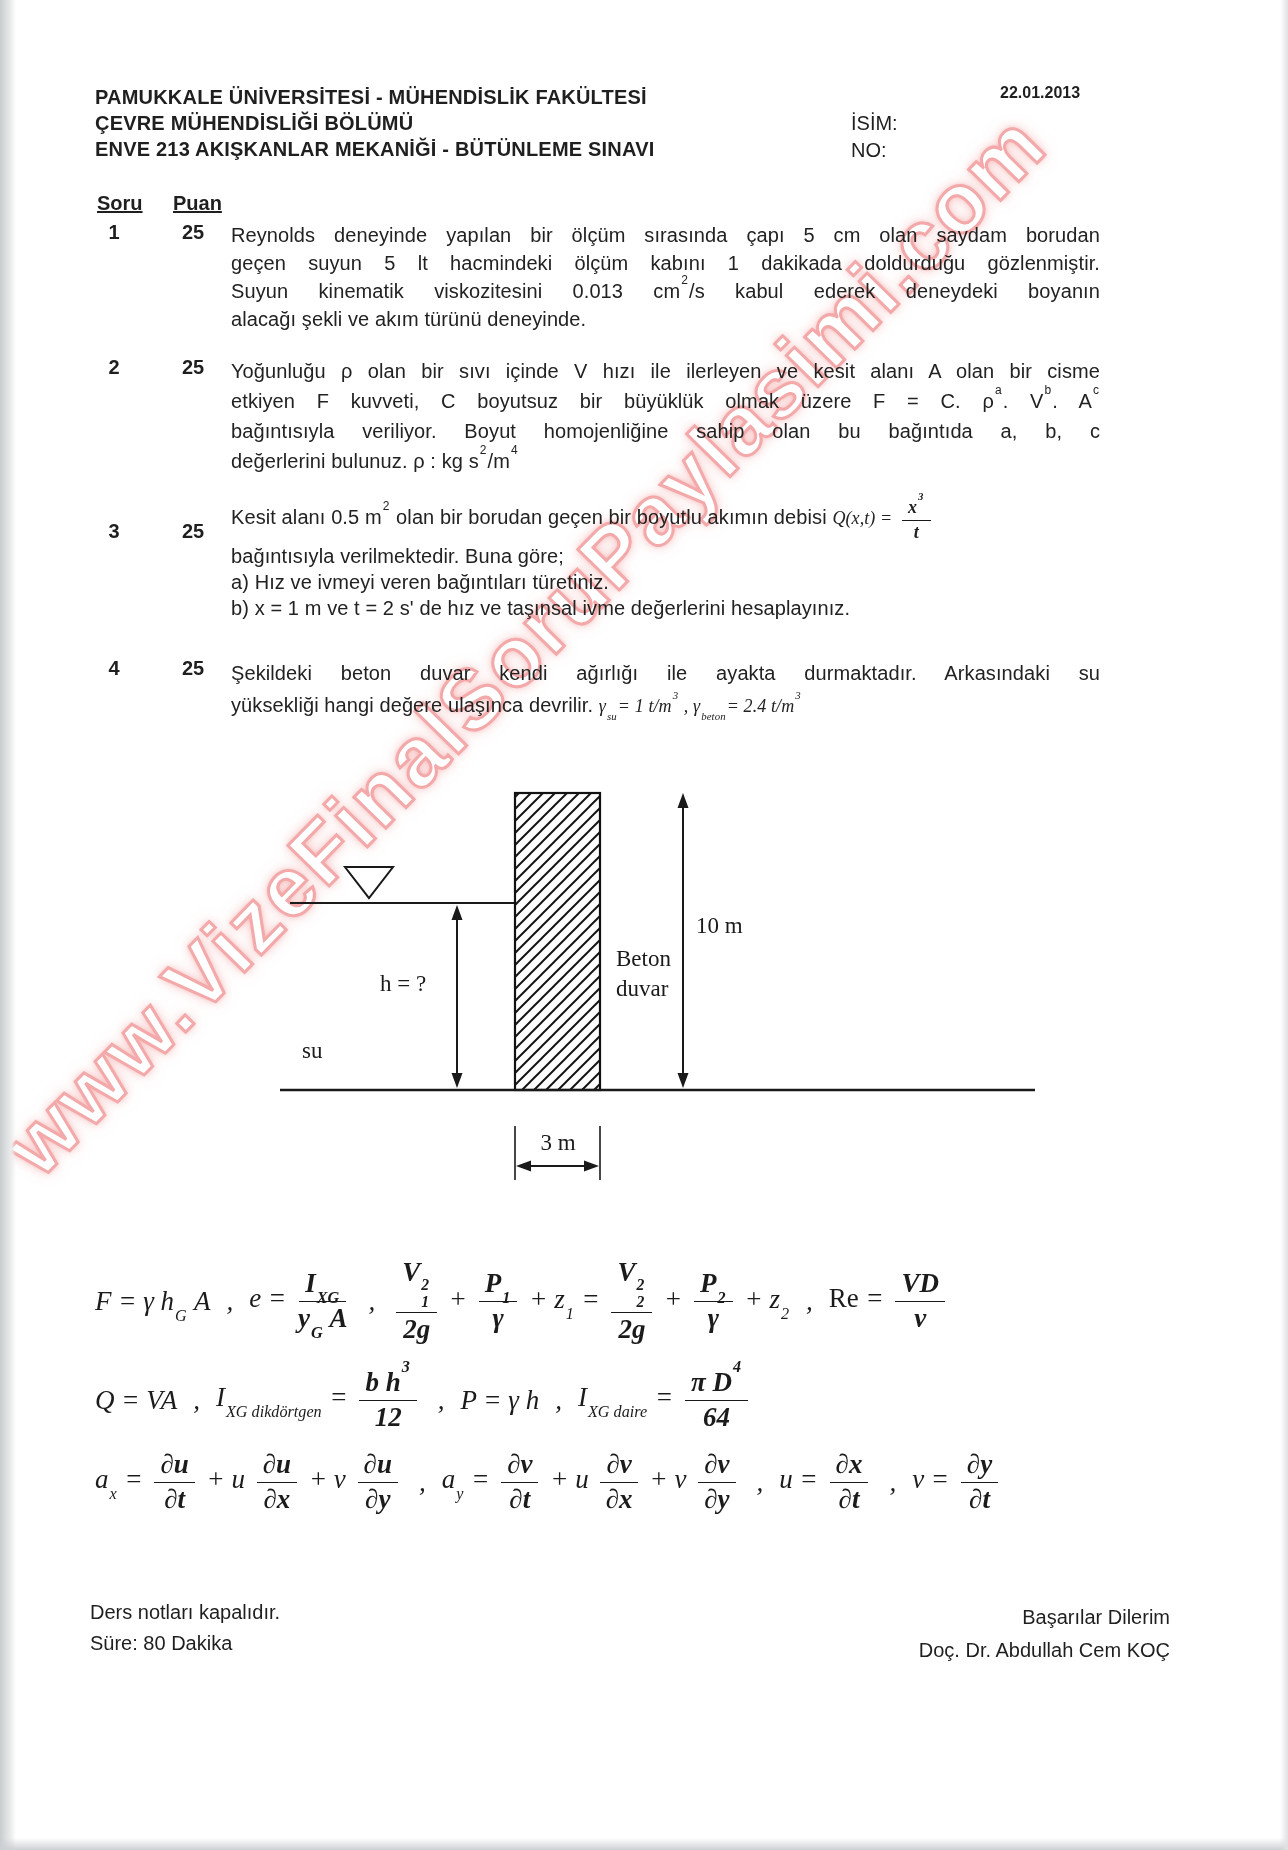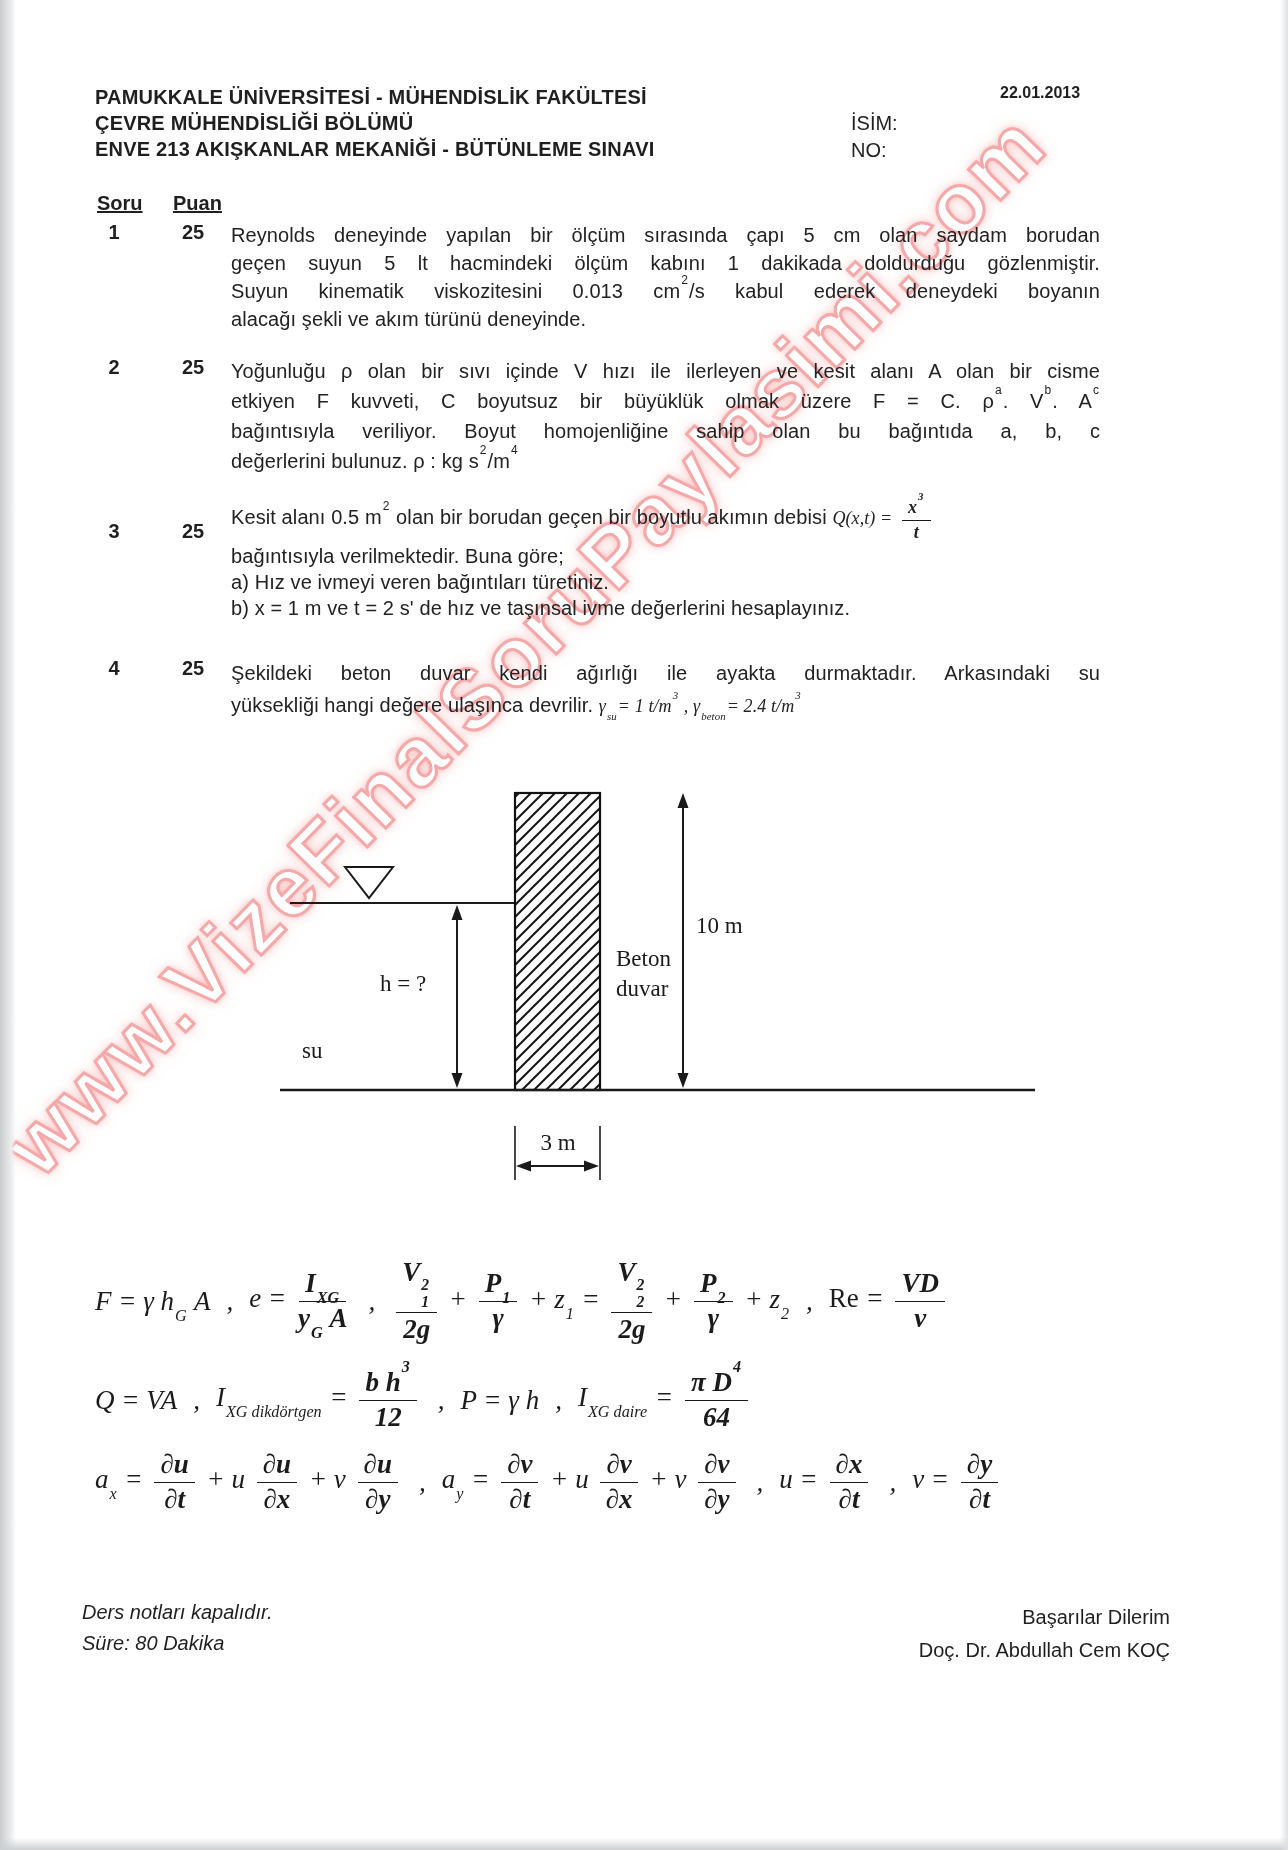--- a/index.html
+++ b/index.html
@@ -51,21 +51,21 @@
   .frow{position:absolute;left:95px;display:flex;align-items:center;column-gap:16px;
         font-family:"Liberation Serif","DejaVu Serif",serif;font-style:italic;
         font-size:27px;color:#1b1b1b;white-space:nowrap;}
   .fgroup{display:inline-block;}
   .fsep{display:inline-block;}
   .fr1{top:1258px;} .fr2{top:1368px;} .fr3{top:1450px;}
   
   .fig{position:absolute;left:230px;top:770px;}
   .ftxt{font-family:"Liberation Serif","DejaVu Serif",serif;font-size:23px;fill:#1a1a1a;}
   
-  .fl{position:absolute;left:82px;top:1597px;font-size:20px;line-height:31px;font-style:italic;}
+  .fl{position:absolute;left:90px;top:1597px;font-size:20px;line-height:31px;}
   .frgt{position:absolute;left:810px;top:1601px;width:360px;text-align:right;font-size:20px;line-height:33px;}
 </style>
 </head>
 <body>
 
 <div class="page">
   <div class="wm">www.VizeFinalSoruPaylasimi.com</div>
 
   <div class="content">
     <div class="hdr">

